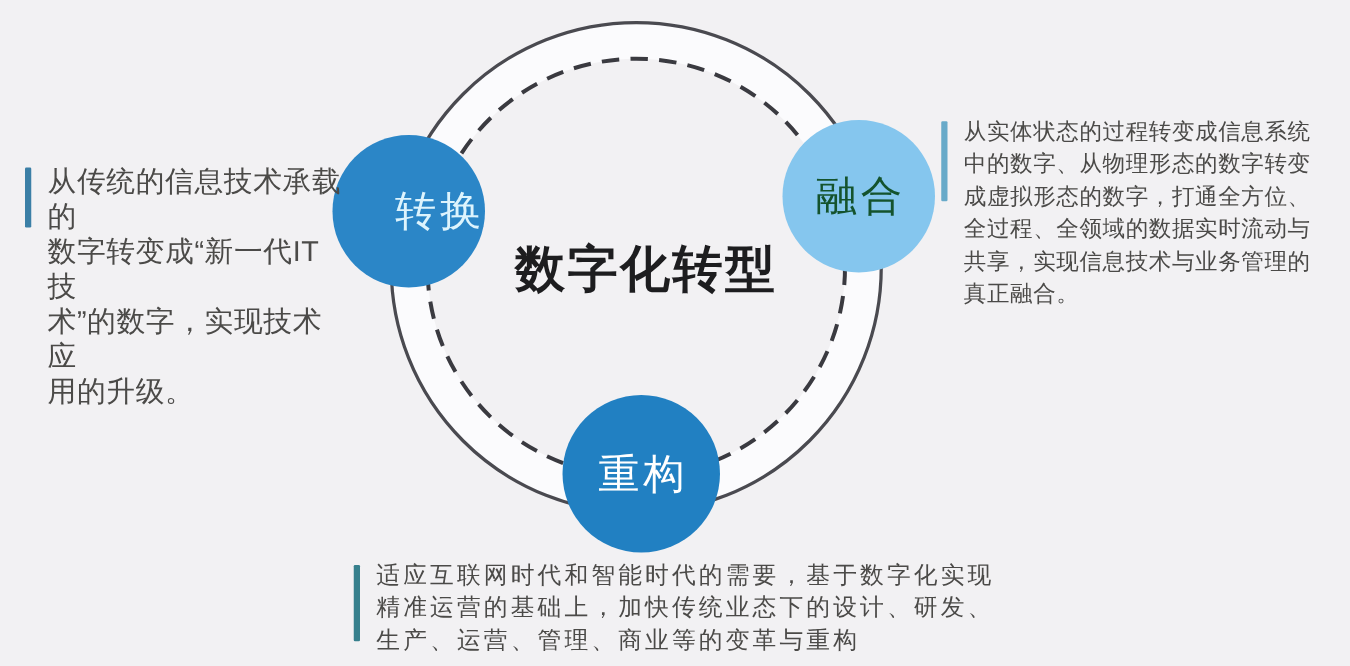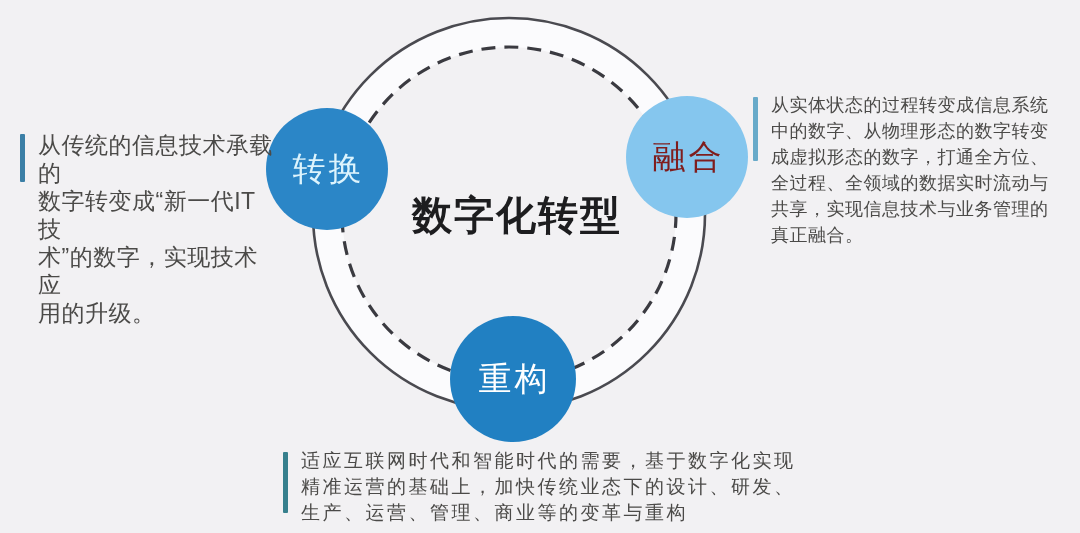--- a/index.html
+++ b/index.html
@@ -48,21 +48,21 @@
     height: 122px;
     border-radius: 50%;
     display: flex;
     align-items: center;
     justify-content: center;
     font-size: 33px;
     font-weight: 500;
     letter-spacing: 3px;
     text-indent: 3px;
   }
-  .node-convert   { left: 266px; top: 108px; }
+  .node-convert   { left: 266px; top: 108px; justify-content: flex-end; }
   .node-fusion    { left: 626px; top: 96px;  }
   .node-rebuild   { left: 450px; top: 316px; width: 126px; height: 126px; }
   .note {
     position: absolute;
   }
   .note .accent-bar {
     position: absolute;
     left: 0;
     width: 5px;
     border-radius: 1px;
@@ -92,21 +92,21 @@
     <circle class="ring-inner" cx="220" cy="220" r="167" stroke="#3a3a40"></circle>
   </svg>
 
   <div class="diagram-title">数字化转型</div>
 
   <div class="node node-convert" style="background-color: rgb(43, 134, 199);">
     <span style="color: rgb(221, 244, 253);">转换</span>
   </div>
 
   <div class="node node-fusion" style="background-color: rgb(133, 198, 238);">
-    <span style="color: #7f1d1d; font-family: Liberation Mono, monospace;">融合</span>
+    <span style="color: #14532d; font-family: Liberation Mono, monospace;">融合</span>
   </div>
 
   <div class="node node-rebuild" style="background-color: rgb(33, 128, 194);">
     <span style="color: #ffffff;">重构</span>
   </div>
 
   <div class="note note-convert">
     <div class="accent-bar" style="background-color: rgb(59, 127, 166);"></div>
     <p>从传统的信息技术承载的
 数字转变成“新一代IT技

